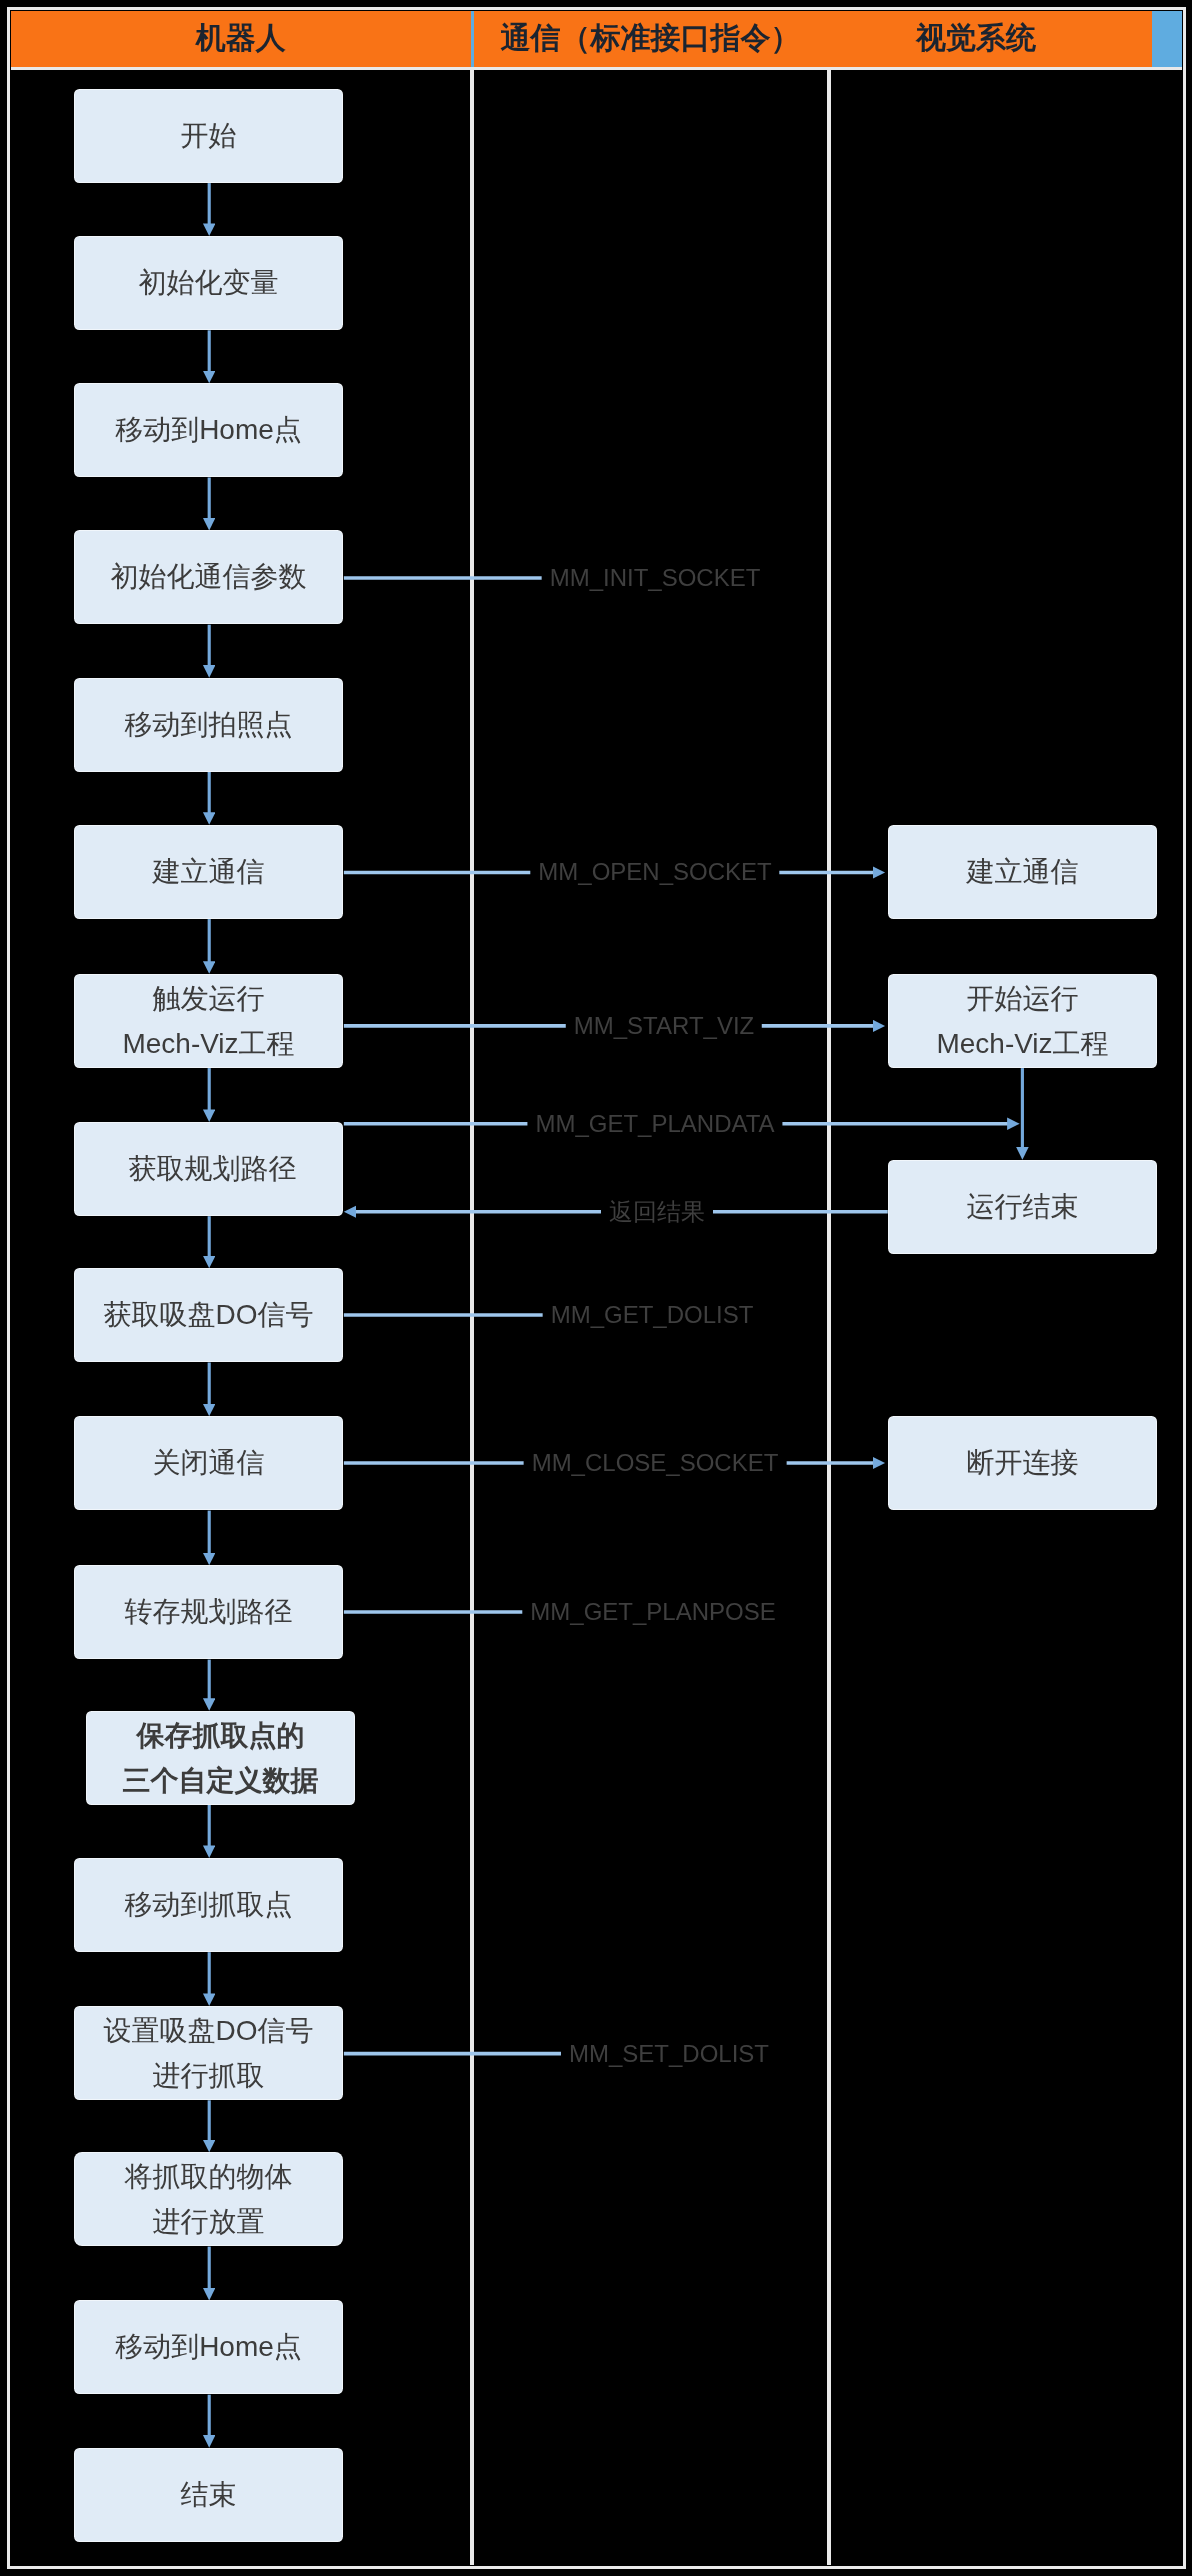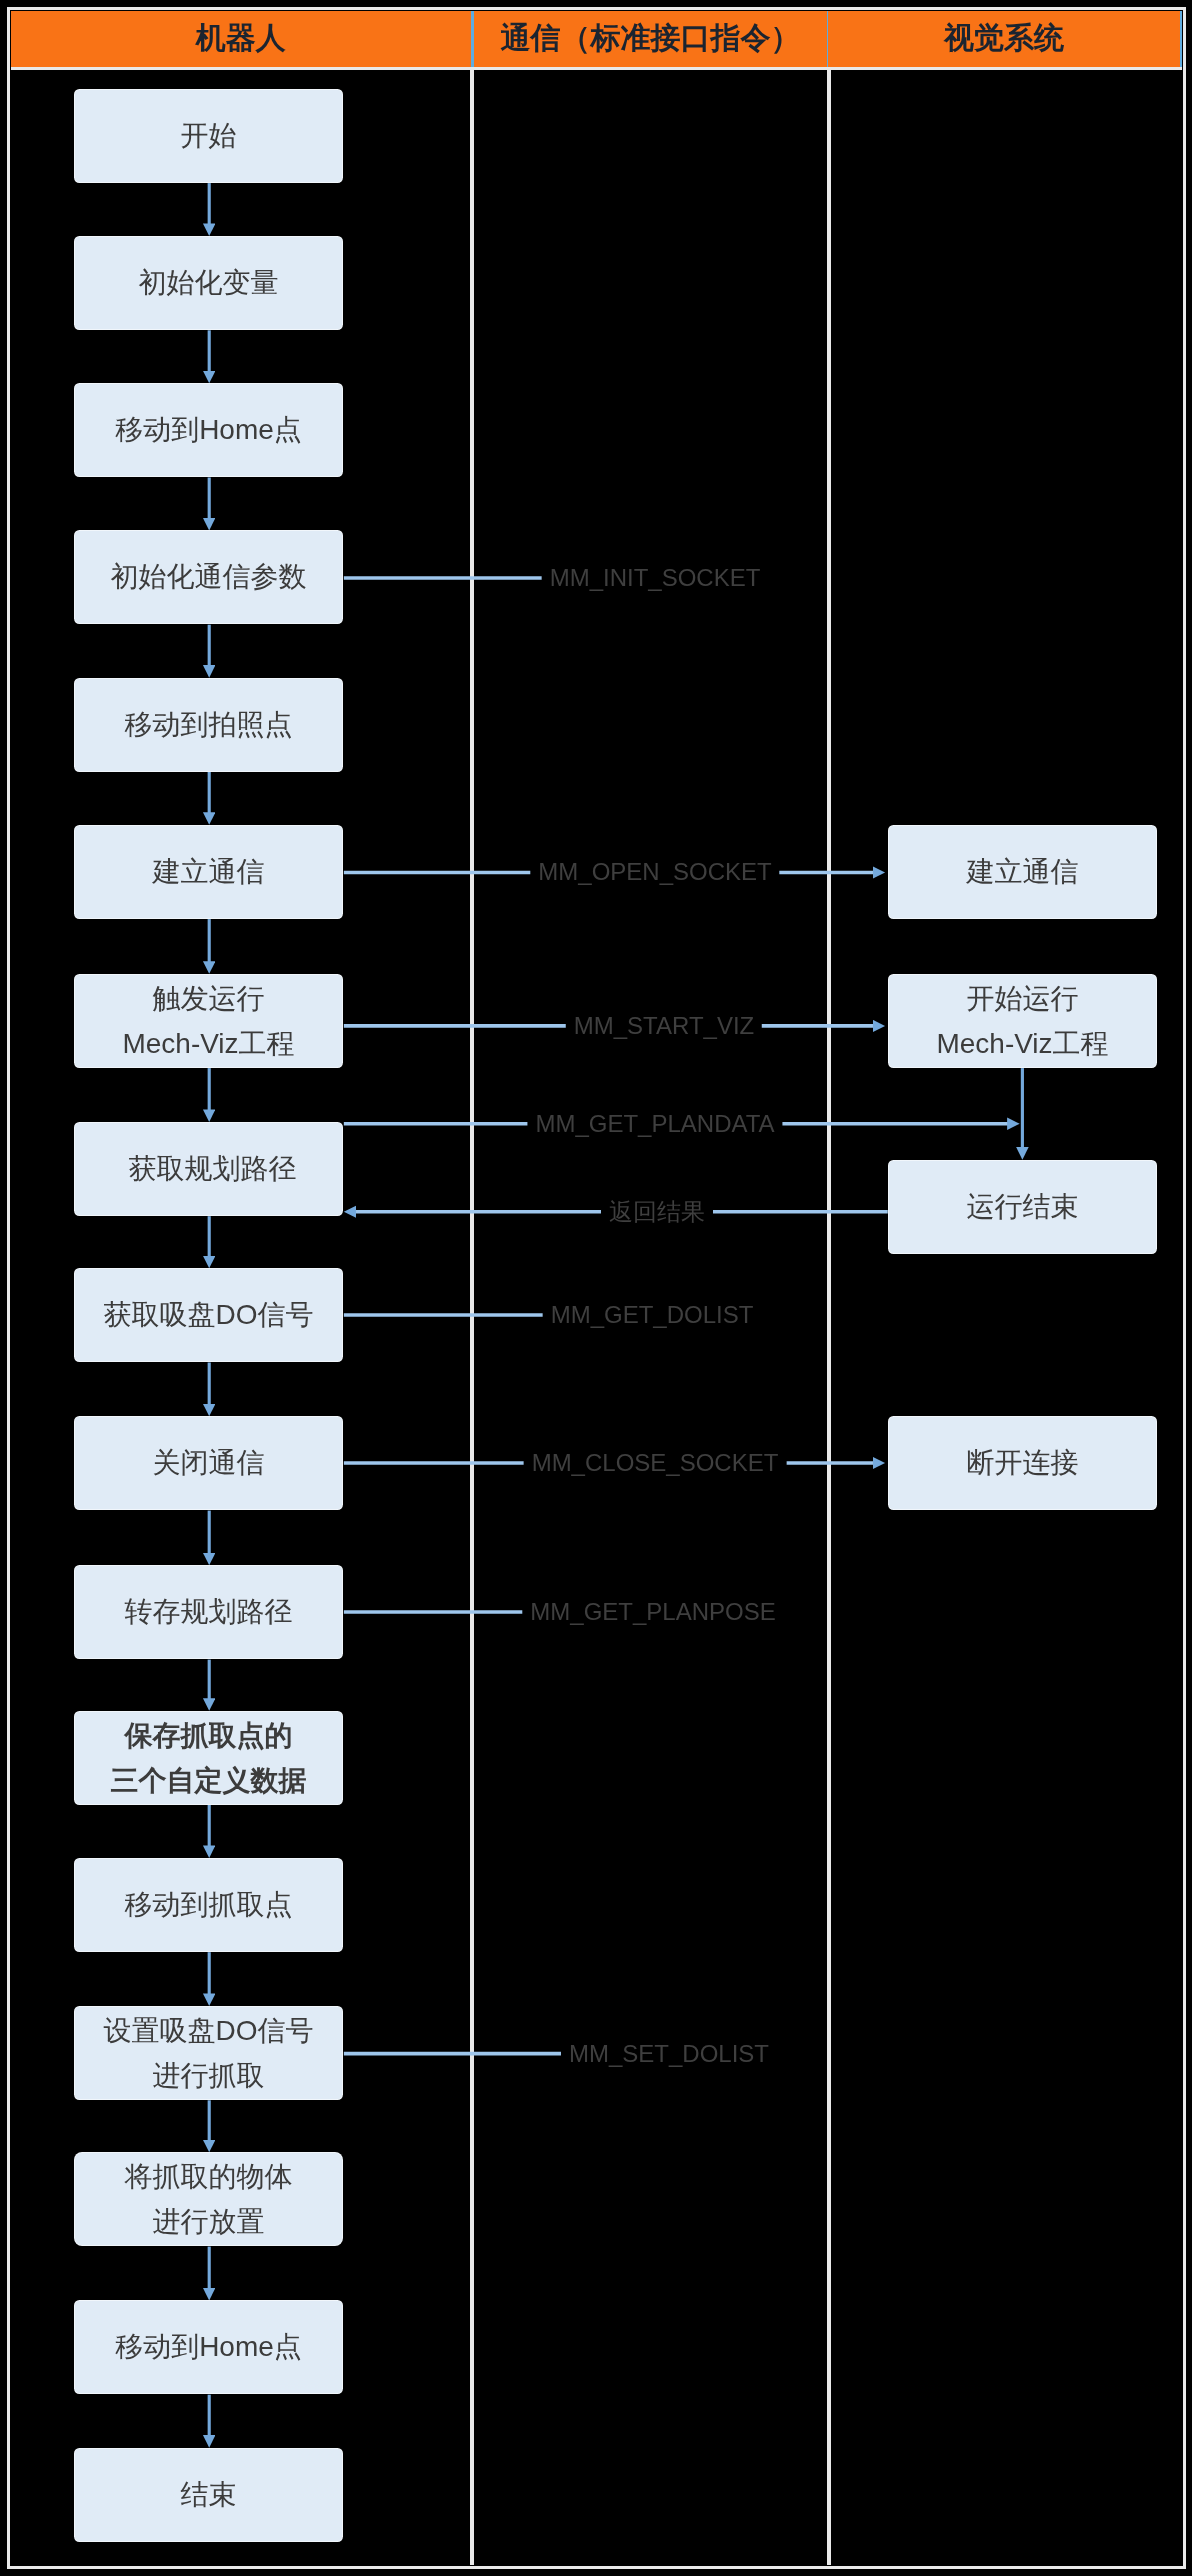--- a/index.html
+++ b/index.html
@@ -40,21 +40,21 @@
     border:1.8px solid rgba(255,255,255,0.55);
     box-sizing:border-box;
     border-radius:5.4px;
     display:flex;align-items:center;justify-content:center;
     text-align:center;
     font-size:28px;color:#3C3C3C;
     line-height:1.62;
     white-space:pre-line;
     z-index:2;
   }
-  .node.bold{font-weight:bold;}
+  .node.bold{font-weight:bold;margin-left:12px;}
   .cmd{
     position:absolute;
     transform:translate(-50%,-50%);
     background:#000;
     padding:2.7px 8px;
     font-size:24px;color:#3F3F3F;
     white-space:nowrap;
     z-index:2;
   }
   #wires{position:absolute;left:0;top:0;z-index:1;}
@@ -109,21 +109,21 @@
     </g>
   </svg>
 
   <div id="frame"></div>
   <div class="vsep" style="left:470px;"></div>
   <div class="vsep" style="left:827px;"></div>
 
   <div id="headerband"></div>
   <div class="hcell" style="left:10.8px;width:460px;">机器人</div>
   <div class="hcell" style="left:474px;width:353px;">通信（标准接口指令）</div>
-  <div class="hcell" style="left:828px;width:352px;text-align:center;">视觉系统</div>
+  <div class="hcell" style="left:800px;width:352px;text-align:center;">视觉系统</div>
 
   <div class="node" style="left:74px;top:89px;">开始</div>
   <div class="node" style="left:74px;top:236px;">初始化变量</div>
   <div class="node" style="left:74px;top:383px;">移动到Home点</div>
   <div class="node" style="left:74px;top:678px;">移动到拍照点</div>
   <div class="node" style="left:74px;top:530px;">初始化通信参数</div>
   <div class="node" style="left:74px;top:825px;">建立通信</div>
   <div class="node" style="left:74px;top:974px;">触发运行
 Mech-Viz工程</div>
   <div class="node" style="left:74px;top:1122px;padding-left:8px;">获取规划路径</div>

